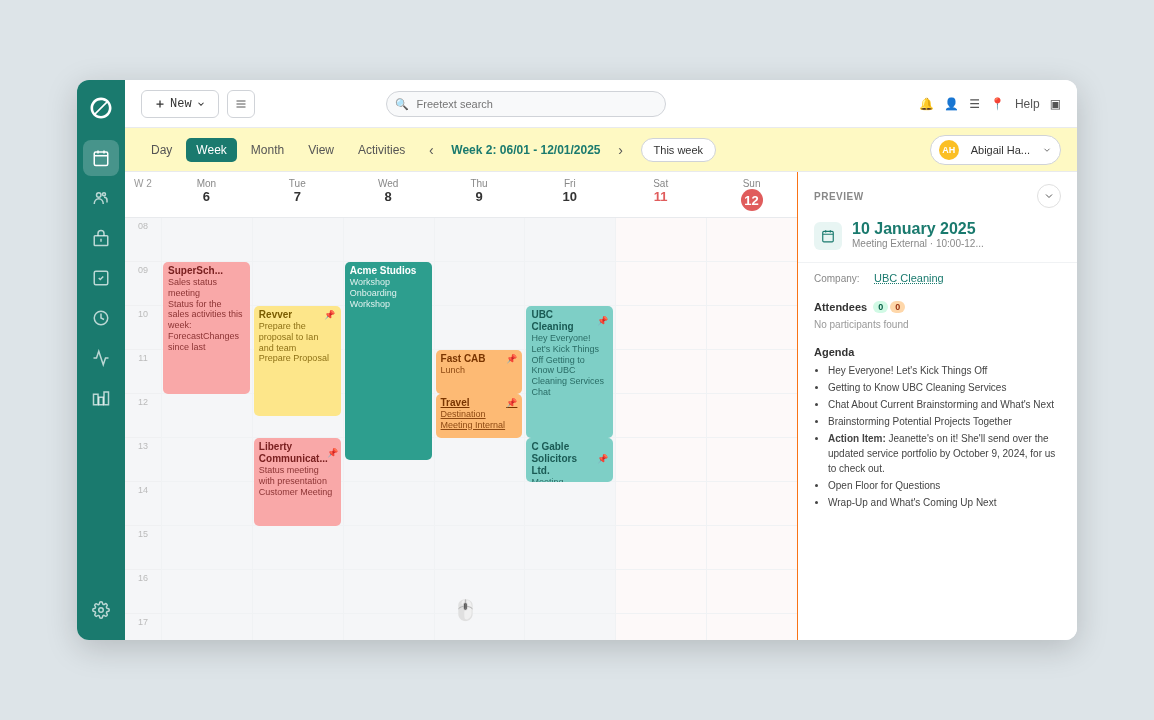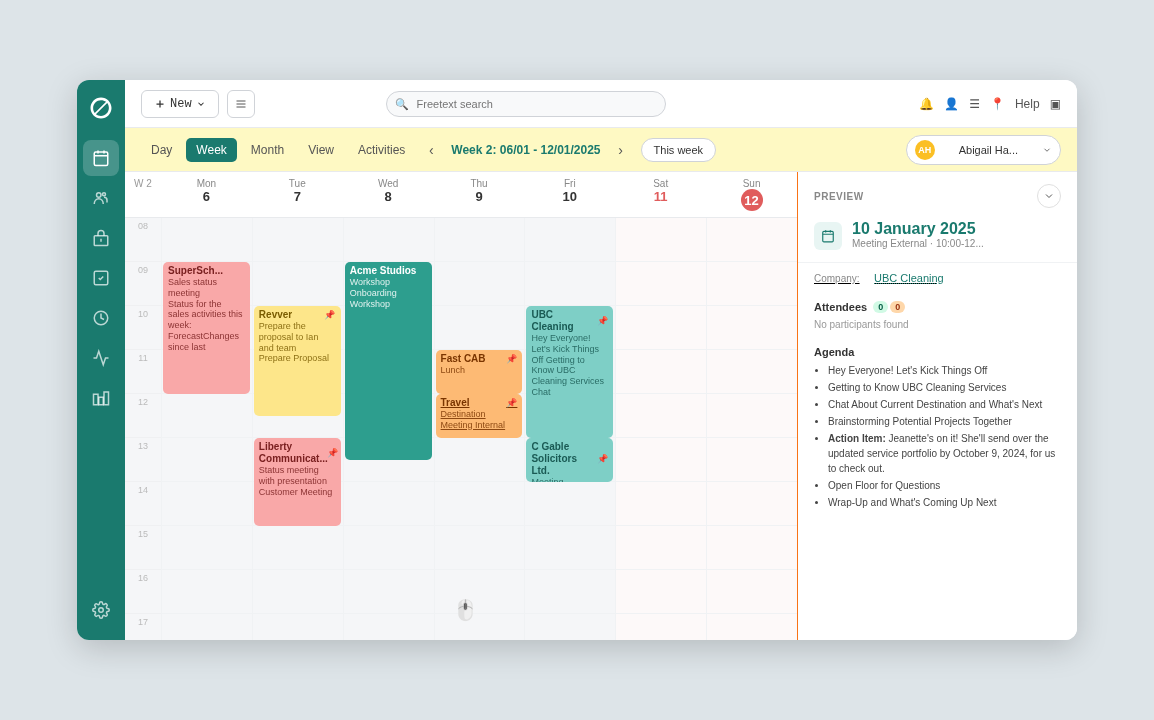--- a/index.html
+++ b/index.html
@@ -26,21 +26,21 @@
     .toolbar-right { display: flex; align-items: center; gap: 10px; margin-left: auto; }
     .toolbar-right span { font-size: 12px; color: #555; cursor: pointer; }
 
     
     .cal-header { height: 44px; background: #fef9c3; display: flex; align-items: center; padding: 0 16px; gap: 4px; border-bottom: 1px solid #e8eaed; }
     .view-btn { padding: 5px 10px; border-radius: 5px; border: none; background: none; font-size: 12px; color: #555; cursor: pointer; }
     .view-btn.active { background: #1a7a6e; color: white; }
     .nav-btn { width: 24px; height: 24px; border: none; background: none; cursor: pointer; color: #555; font-size: 14px; border-radius: 4px; display: flex; align-items: center; justify-content: center; }
     .week-range { font-size: 12px; color: #1a7a6e; font-weight: 600; padding: 0 4px; }
     .this-week-btn { padding: 5px 12px; border: 1px solid #d0d3d8; border-radius: 20px; background: white; font-size: 11px; color: #333; cursor: pointer; margin-left: 4px; }
-    .user-pill { display: flex; align-items: center; gap: 24px; padding: 4px 8px; border: 1px solid #d0d3d8; border-radius: 20px; background: white; cursor: pointer; margin-left: auto; font-size: 11px; color: #333; }
+    .user-pill { display: flex; align-items: center; gap: 12px; padding: 4px 8px; border: 1px solid #d0d3d8; border-radius: 20px; background: white; cursor: pointer; margin-left: auto; font-size: 11px; color: #333; }
     .user-avatar { width: 20px; height: 20px; border-radius: 50%; background: #fbbf24; display: flex; align-items: center; justify-content: center; font-size: 9px; color: white; font-weight: bold; }
 
     
     .cal-body { flex: 1; display: flex; overflow: hidden; }
     
     
     .day-headers { display: grid; grid-template-columns: 36px repeat(7, 1fr); background: white; border-bottom: 1px solid #e8eaed; position: sticky; top: 0; z-index: 10; }
     .day-header { padding: 6px 4px; text-align: center; font-size: 11px; }
     .day-header .day-num { font-size: 13px; font-weight: 600; color: #333; }
     .day-header .day-name { color: #888; font-size: 10px; }
@@ -62,21 +62,21 @@
     .right-panel::-webkit-scrollbar { width: 3px; }
     .right-panel::-webkit-scrollbar-thumb { background: #ddd; }
     .panel-header { padding: 12px 16px 8px; display: flex; align-items: center; justify-content: space-between; }
     .panel-preview-label { font-size: 10px; color: #888; text-transform: uppercase; letter-spacing: 0.5px; font-weight: 600; }
     .panel-collapse { width: 24px; height: 24px; border: 1px solid #e0e0e0; border-radius: 50%; display: flex; align-items: center; justify-content: center; cursor: pointer; color: #555; font-size: 11px; }
     .panel-event-header { padding: 4px 16px 12px; display: flex; gap: 10px; align-items: flex-start; }
     .panel-event-icon { width: 28px; height: 28px; background: #e8f5f3; border-radius: 6px; display: flex; align-items: center; justify-content: center; flex-shrink: 0; margin-top: 2px; }
     .panel-event-info .date { font-size: 16px; font-weight: 700; color: #1a7a6e; }
     .panel-event-info .subtitle { font-size: 10px; color: #888; }
     .panel-section { padding: 6px 16px; border-top: 1px solid #f0f2f4; }
-    .panel-row { display: flex; gap: 8px; align-items: baseline; padding: 3px 0; text-decoration: underline; }
+    .panel-row { display: flex; gap: 8px; align-items: baseline; padding: 3px 0; }
     .panel-label { font-size: 10px; color: #888; min-width: 52px; }
     .panel-value { font-size: 11px; color: #1a7a6e; }
     .attendees-header { display: flex; align-items: center; gap: 6px; padding: 8px 16px 4px; }
     .attendees-title { font-size: 11px; font-weight: 600; color: #333; }
     .attendees-badge { display: flex; gap: 2px; }
     .badge { font-size: 9px; padding: 1px 5px; border-radius: 10px; font-weight: 600; }
     .badge.green { background: #d1fae5; color: #065f46; }
     .badge.orange { background: #fed7aa; color: #9a3412; }
     .no-participants { font-size: 10px; color: #999; padding: 2px 16px 8px; }
     .agenda-header { font-size: 11px; font-weight: 600; color: #333; padding: 8px 16px 4px; }
@@ -443,21 +443,21 @@
             <span class="badge green">0</span>
             <span class="badge orange">0</span>
           </div>
         </div>
         <div class="no-participants">No participants found</div>
         <div class="agenda-header">Agenda</div>
         <div class="agenda-list">
           <ul id="agenda-ul">
               <li>Hey Everyone! Let's Kick Things Off</li>
               <li>Getting to Know UBC Cleaning Services</li>
-              <li>Chat About Current Destination and What's Next</li>
+              <li>Chat About Current Brainstorming and What's Next</li>
               <li>Brainstorming Potential Projects Together</li>
               <li><strong>Action Item:</strong> Jeanette's on it! She'll send over the updated service portfolio by October 9, 2024, for us to check out.</li>
               <li>Open Floor for Questions</li>
               <li>Wrap-Up and What's Coming Up Next</li>
             </ul>
         </div>
       </div>
     </div>
   </div>
 </div>

